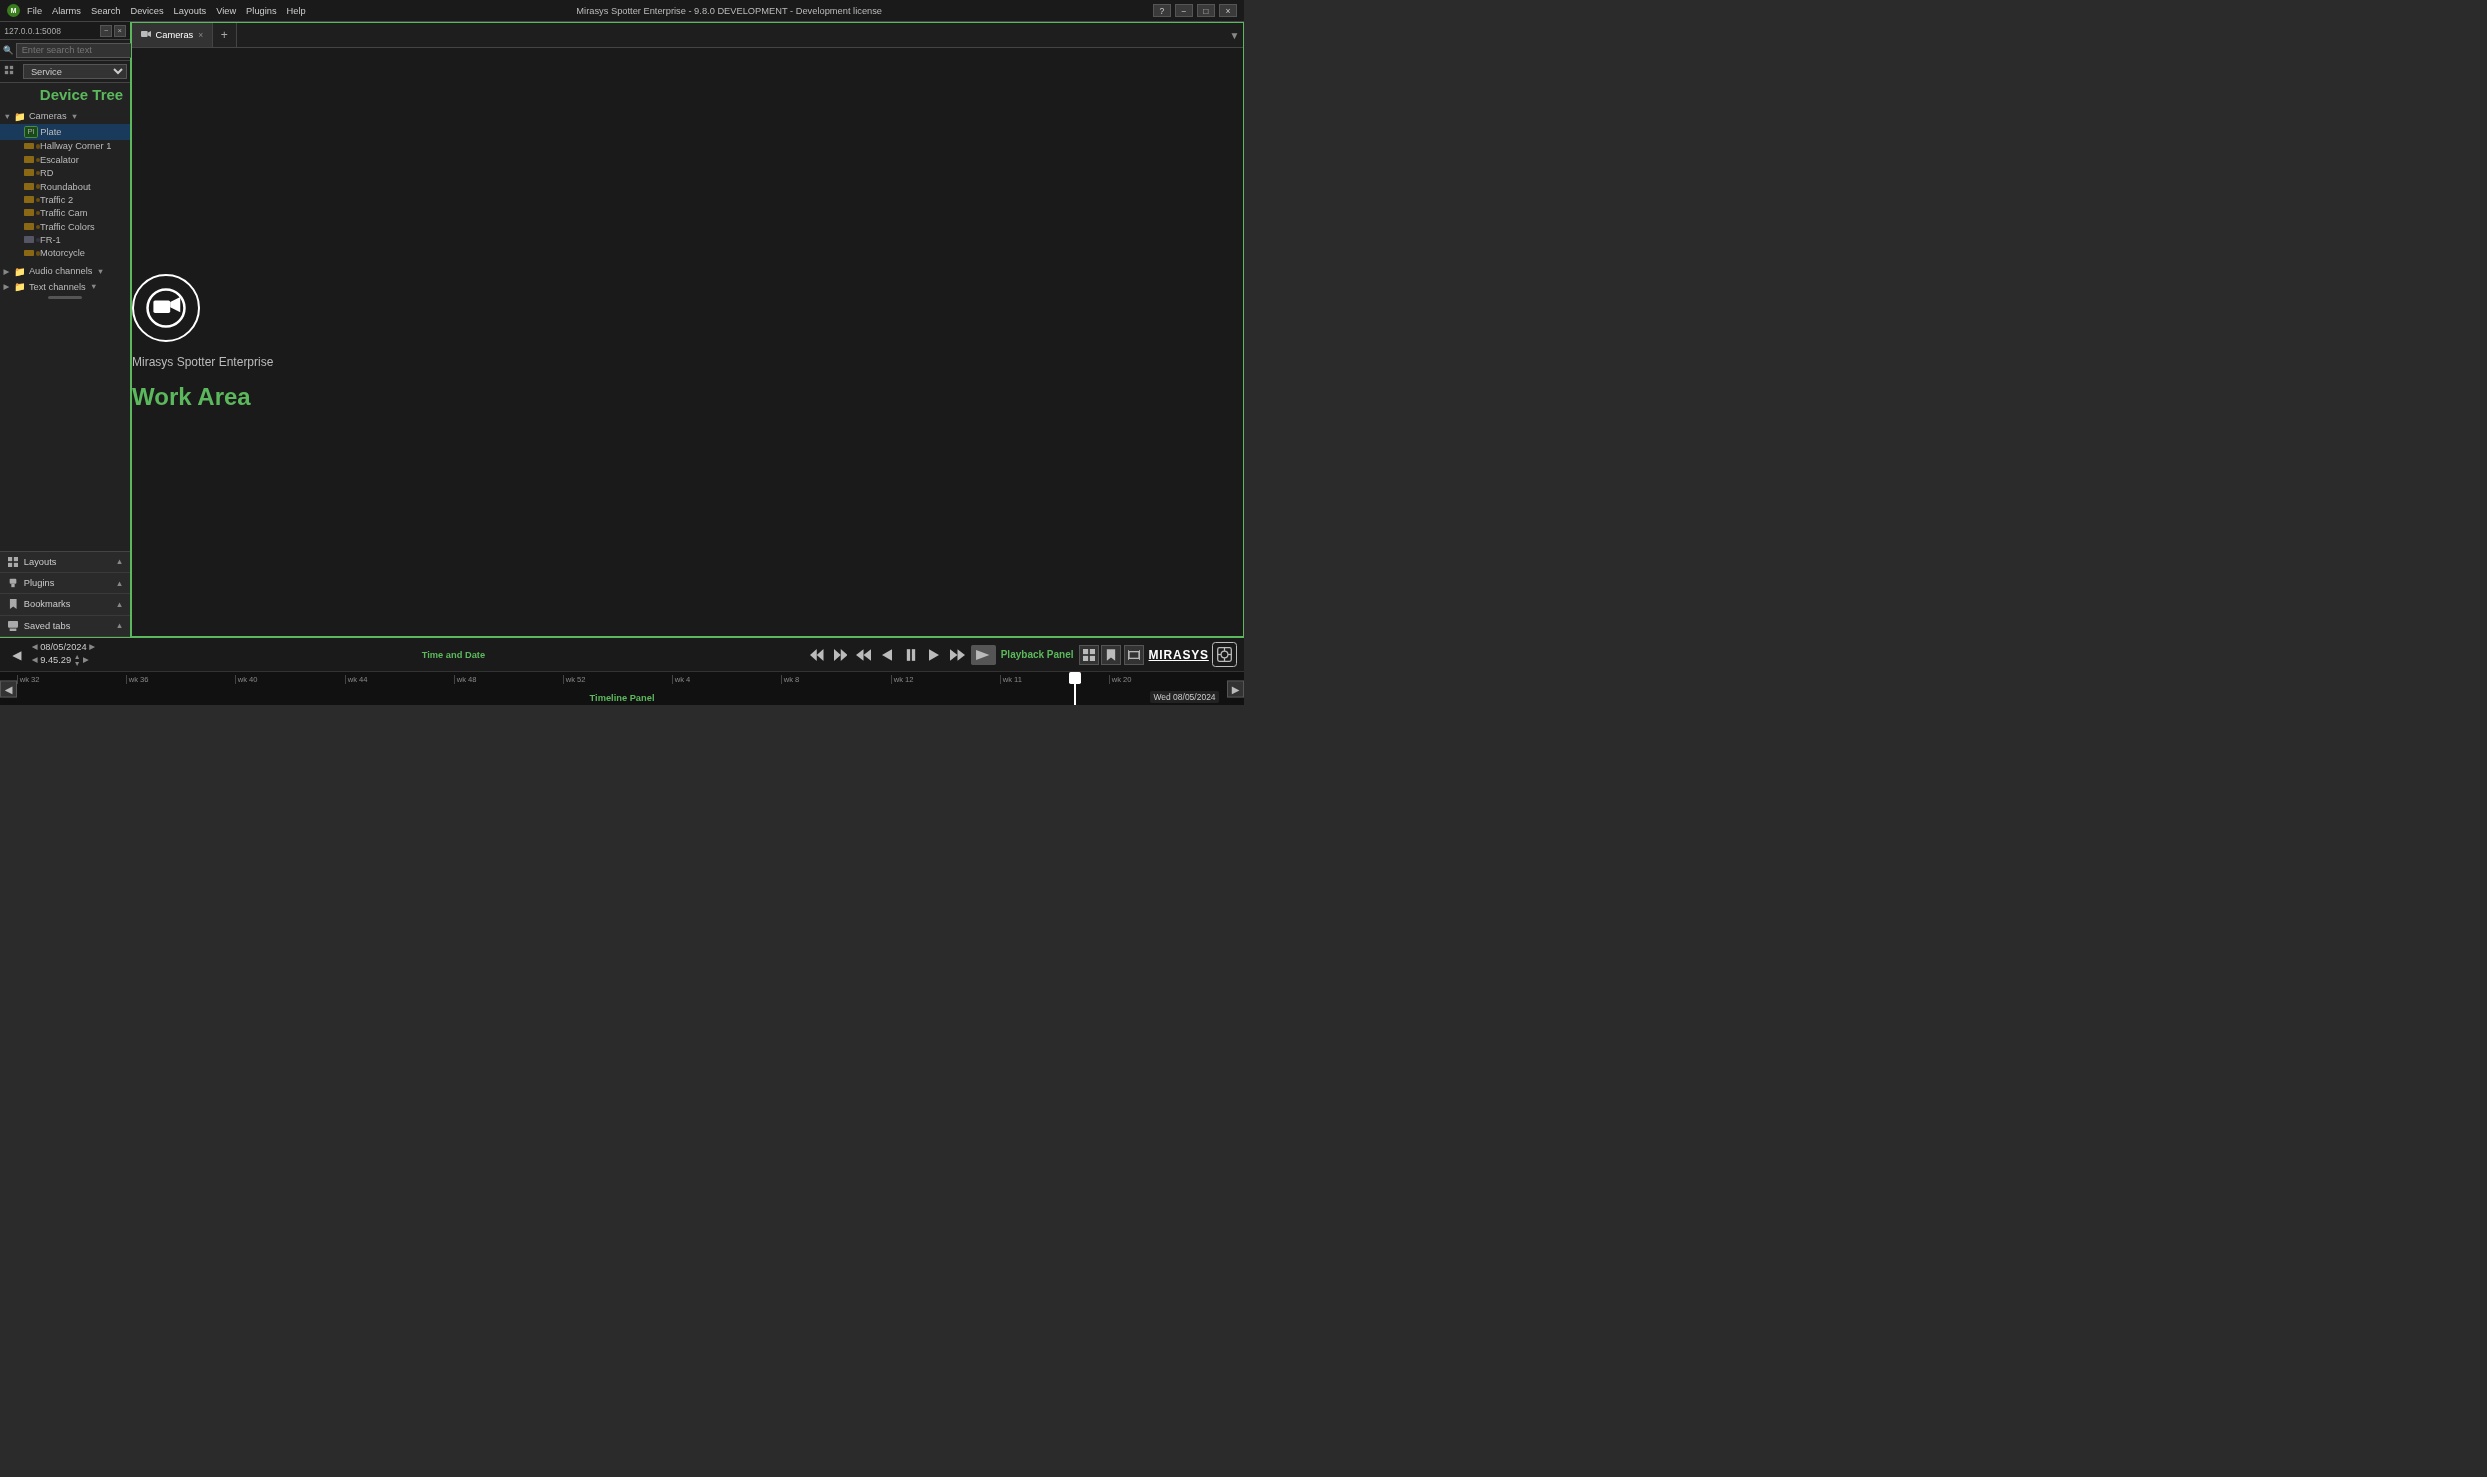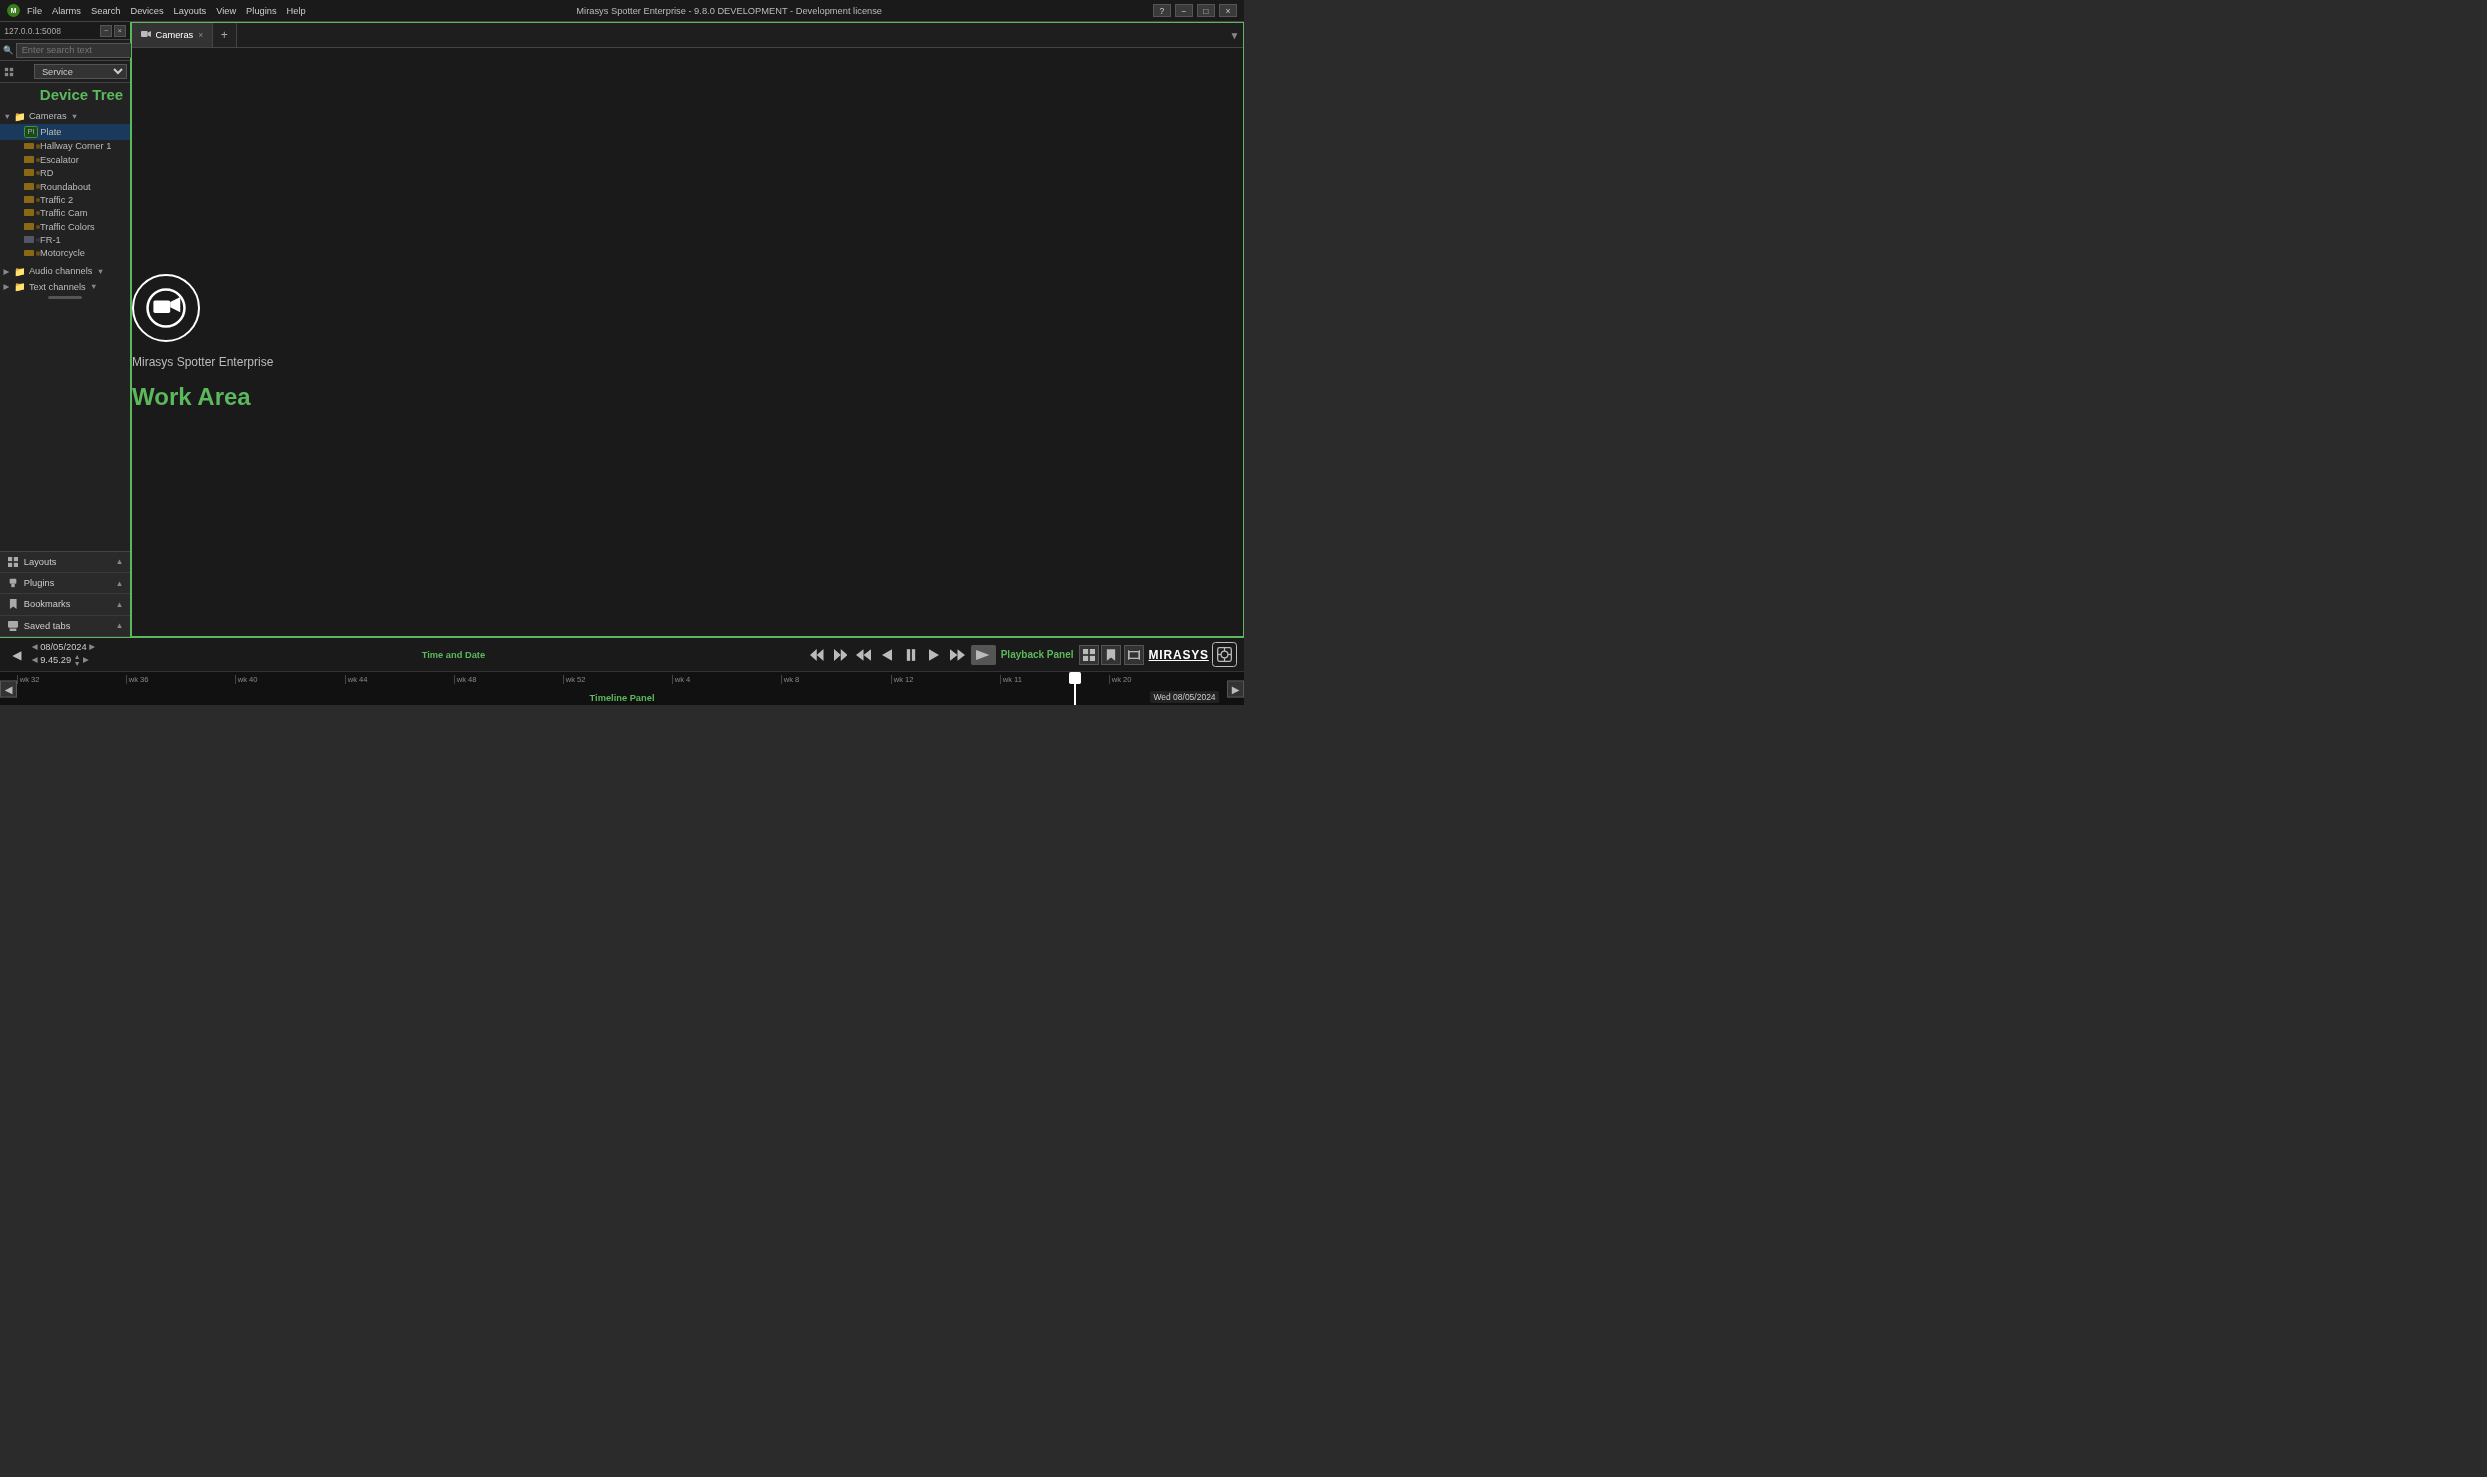--- a/index.html
+++ b/index.html
@@ -104,22 +104,21 @@
     }
     .search-close {
       color: #aaa; cursor: pointer; font-size: 9.3px;
     }
 
     .service-bar {
       padding: 2.5px 3.4px;
       background: #1e1e1e;
       border-bottom: 0.8px solid #444;
       display: flex;
-      align-items: center;
-      gap: 19px;
+      gap: 8px;
     }
     .service-icon {
       width: 12px; height: 12px;
       display: flex; align-items: center; justify-content: center;
     }
     .service-select {
       flex: 1;
       background: #333;
       border: 0.8px solid #555;
       color: #ccc;

